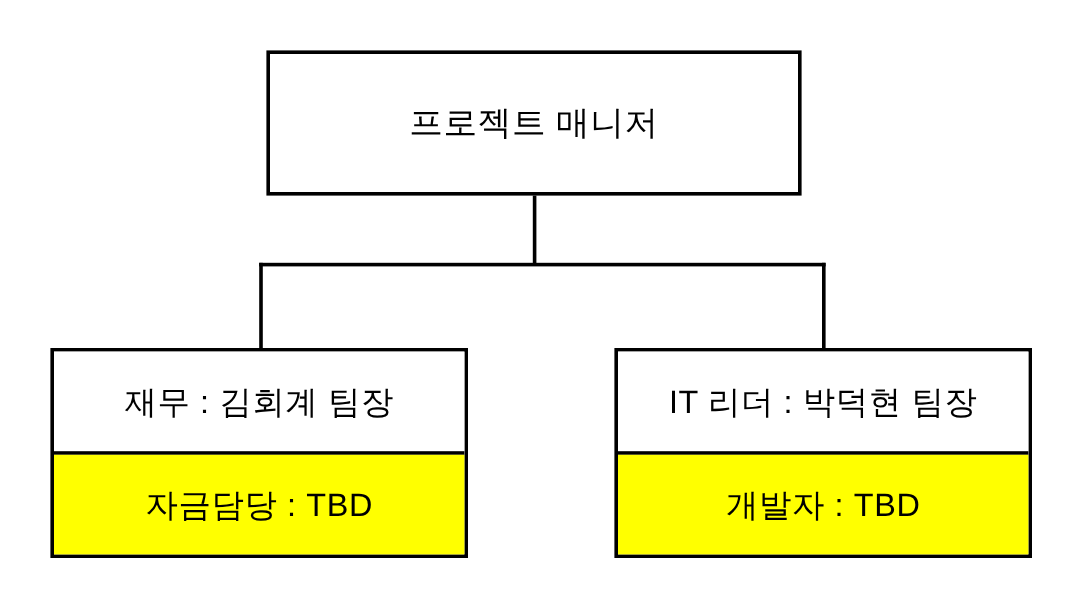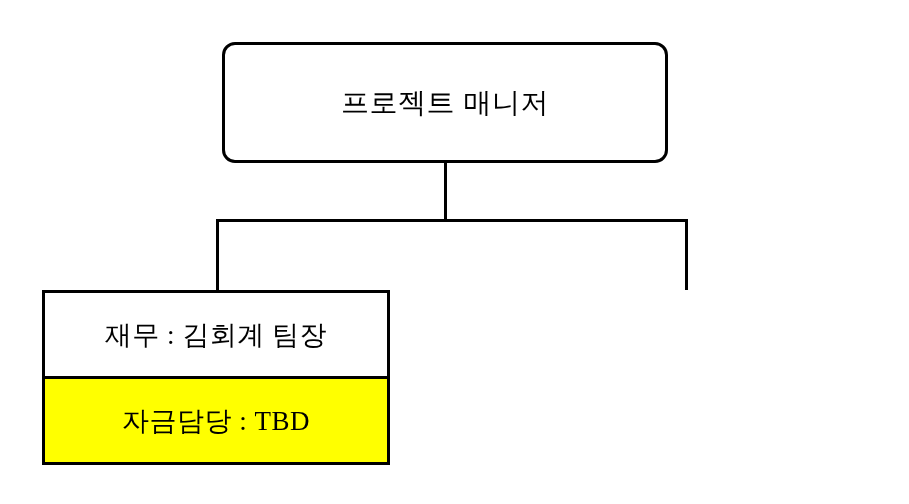--- a/index.html
+++ b/index.html
@@ -28,21 +28,20 @@
 
   .node-root {
     left: 222px;
     top: 42px;
     width: 446px;
     height: 121px;
     display: flex;
     flex-direction: column;
     align-items: center;
     justify-content: center;
-    border-radius: 13px;
   }
 
   .node-child {
     top: 290px;
     width: 348px;
     height: 175px;
     display: flex;
     flex-direction: column;
     padding: 0;
   }
@@ -69,21 +68,21 @@
 
   
   .line {
     font-size: 27px;
     line-height: 40px;
     color: #000000;
     white-space: nowrap;
     letter-spacing: 0.5px;
   }
   .line-root { font-size: 28px; }
-  .line-cell { font-size: 27px; font-family: Liberation Serif, serif; }
+  .line-cell { font-size: 27px; }
 
   
   .conn {
     position: absolute;
     background: #000000;
   }
   
   .conn-stem {
     left: 444px;
     top: 163px;
@@ -122,14 +121,22 @@
 
   <div class="node node-child node-child-left">
     <div class="cell cell-head">
       <span class="line line-cell">재무 : 김회계 팀장</span>
     </div>
     <div class="cell cell-tbd">
       <span class="line line-cell">자금담당 : TBD</span>
     </div>
   </div>
 
+  <div class="node node-child node-child-right">
+    <div class="cell cell-head">
+      <span class="line line-cell">IT 리더 : 박덕현 팀장</span>
+    </div>
+    <div class="cell cell-tbd">
+      <span class="line line-cell">개발자 : TBD</span>
+    </div>
+  </div>
 
 </div>
 
 </body></html>

